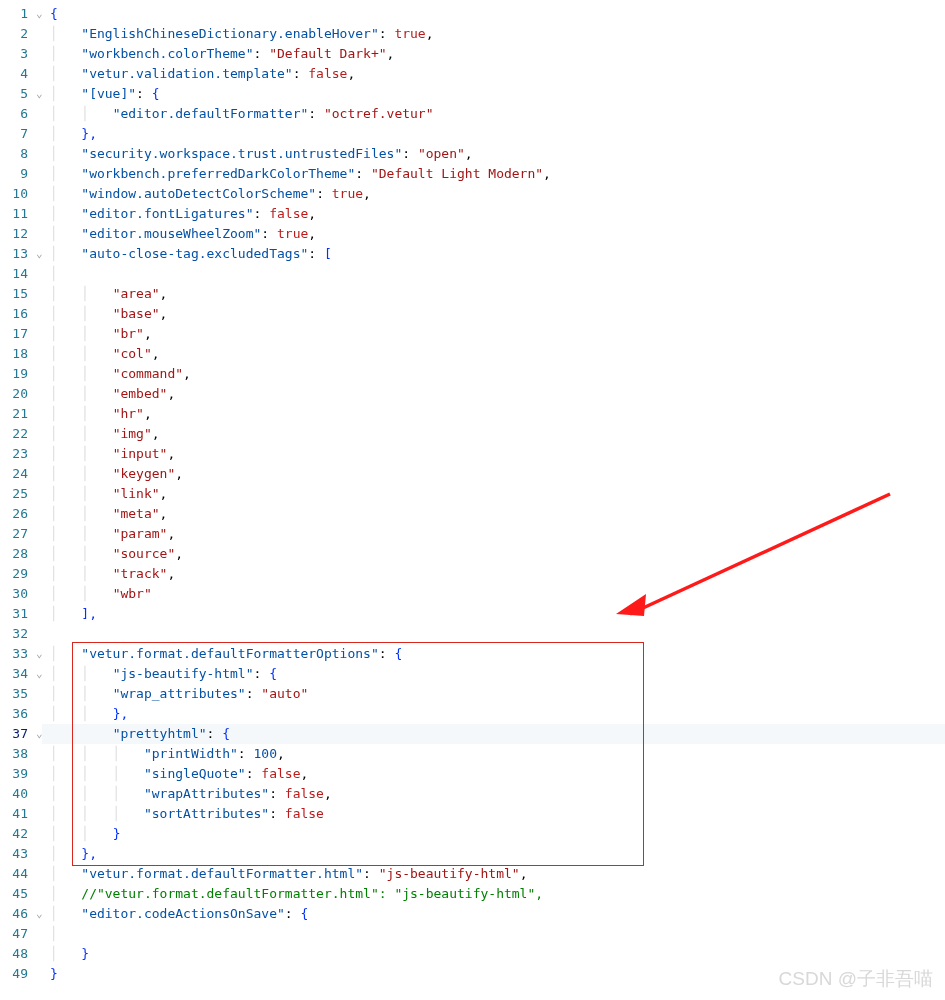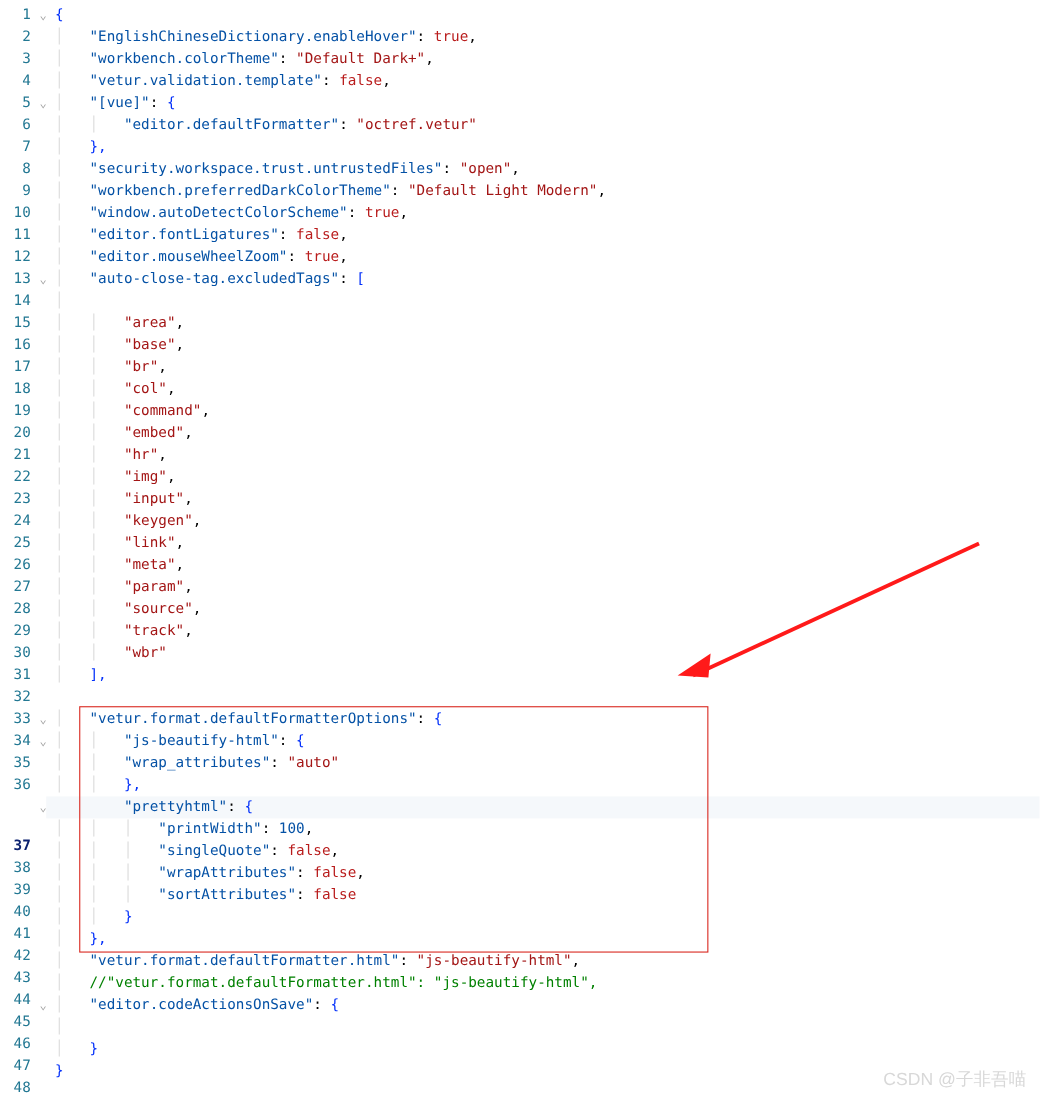--- a/index.html
+++ b/index.html
@@ -1,35 +1,35 @@
 <!DOCTYPE html>
 <html><head>
 <meta charset="utf-8">
 <style>
 html,body{margin:0;padding:0;background:#fff;font-family:Consolas,Menlo,monospace;font-size:13px;color:#000;}
 .editor{position:relative;width:945px;height:1000px;white-space:pre;}
 .gutter{position:absolute;left:0;top:0;width:32px;color:#237893;text-align:right;padding-top:4px;user-select:none;}
 .gutter div{height:20px;line-height:20px;padding-right:4px;}
-.gutter .cur{color:#0b216f;font-weight:700;margin-top:36px;}
+.gutter .cur{color:#0b216f;font-weight:400;}
 .code{position:absolute;left:50px;top:4px;}
 .code .ln{height:20px;line-height:20px;}
 .code .ln.hl{background:#f5f8fb;width:900px;margin-left:-8px;padding-left:8px;}
 .p{color:#000;} 
 .s{color:#a31515;} 
 .k{color:#0451a5;} 
 .kw{color:#b91c1c;} 
 .cm{color:#008000;}
 .bracket{color:#0431fa;}
 .fold{position:absolute;left:36px;top:4px;color:#a0a0a0;user-select:none;}
 .fold div{height:20px;line-height:20px;font-size:11px;}
 .ind{position:absolute;left:50px;top:4px;pointer-events:none;}
 .ind div{height:20px;line-height:20px;color:#ddd;letter-spacing:0;}
 .box{position:absolute;border:1.5px solid #d9271e;pointer-events:none;}
 .arrow-svg{position:absolute;pointer-events:none;}
-.watermark{position:absolute;right:12px;bottom:8px;color:#d8d8d8;font-family:sans-serif;font-size:16px;}
+.watermark{position:absolute;right:12px;bottom:8px;color:#d8d8d8;font-family:sans-serif;font-size:19px;}
 </style>
 </head>
 <body>
 
 <div class="editor">
   <div class="gutter" id="gutter"><div>1</div><div>2</div><div>3</div><div>4</div><div>5</div><div>6</div><div>7</div><div>8</div><div>9</div><div>10</div><div>11</div><div>12</div><div>13</div><div>14</div><div>15</div><div>16</div><div>17</div><div>18</div><div>19</div><div>20</div><div>21</div><div>22</div><div>23</div><div>24</div><div>25</div><div>26</div><div>27</div><div>28</div><div>29</div><div>30</div><div>31</div><div>32</div><div>33</div><div>34</div><div>35</div><div>36</div><div class="cur">37</div><div>38</div><div>39</div><div>40</div><div>41</div><div>42</div><div>43</div><div>44</div><div>45</div><div>46</div><div>47</div><div>48</div><div>49</div></div>
   <div class="fold" id="fold"><div>⌄</div><div></div><div></div><div></div><div>⌄</div><div></div><div></div><div></div><div></div><div></div><div></div><div></div><div>⌄</div><div></div><div></div><div></div><div></div><div></div><div></div><div></div><div></div><div></div><div></div><div></div><div></div><div></div><div></div><div></div><div></div><div></div><div></div><div></div><div>⌄</div><div>⌄</div><div></div><div></div><div>⌄</div><div></div><div></div><div></div><div></div><div></div><div></div><div></div><div></div><div>⌄</div><div></div><div></div><div></div></div>
   <div class="ind" id="ind"><div></div><div>│   </div><div>│   </div><div>│   </div><div>│   </div><div>│   │   </div><div>│   </div><div>│   </div><div>│   </div><div>│   </div><div>│   </div><div>│   </div><div>│   </div><div>│   </div><div>│   │   </div><div>│   │   </div><div>│   │   </div><div>│   │   </div><div>│   │   </div><div>│   │   </div><div>│   │   </div><div>│   │   </div><div>│   │   </div><div>│   │   </div><div>│   │   </div><div>│   │   </div><div>│   │   </div><div>│   │   </div><div>│   │   </div><div>│   │   </div><div>│   </div><div></div><div>│   </div><div>│   │   </div><div>│   │   </div><div>│   │   </div><div>│   │   </div><div>│   │   │   </div><div>│   │   │   </div><div>│   │   │   </div><div>│   │   │   </div><div>│   │   </div><div>│   </div><div>│   </div><div>│   </div><div>│   </div><div>│   </div><div>│   </div><div></div></div>
   <div class="code" id="code"><div class="ln"><span class="bracket">{</span></div><div class="ln">    <span class="k">"EnglishChineseDictionary.enableHover"</span><span class="p">: </span><span class="kw">true</span><span class="p">,</span></div><div class="ln">    <span class="k">"workbench.colorTheme"</span><span class="p">: </span><span class="s">"Default Dark+"</span><span class="p">,</span></div><div class="ln">    <span class="k">"vetur.validation.template"</span><span class="p">: </span><span class="kw">false</span><span class="p">,</span></div><div class="ln">    <span class="k">"[vue]"</span><span class="p">: </span><span class="bracket">{</span></div><div class="ln">        <span class="k">"editor.defaultFormatter"</span><span class="p">: </span><span class="s">"octref.vetur"</span></div><div class="ln">    <span class="bracket">},</span></div><div class="ln">    <span class="k">"security.workspace.trust.untrustedFiles"</span><span class="p">: </span><span class="s">"open"</span><span class="p">,</span></div><div class="ln">    <span class="k">"workbench.preferredDarkColorTheme"</span><span class="p">: </span><span class="s">"Default Light Modern"</span><span class="p">,</span></div><div class="ln">    <span class="k">"window.autoDetectColorScheme"</span><span class="p">: </span><span class="kw">true</span><span class="p">,</span></div><div class="ln">    <span class="k">"editor.fontLigatures"</span><span class="p">: </span><span class="kw">false</span><span class="p">,</span></div><div class="ln">    <span class="k">"editor.mouseWheelZoom"</span><span class="p">: </span><span class="kw">true</span><span class="p">,</span></div><div class="ln">    <span class="k">"auto-close-tag.excludedTags"</span><span class="p">: </span><span class="bracket">[</span></div><div class="ln"> </div><div class="ln">        <span class="s">"area"</span><span class="p">,</span></div><div class="ln">        <span class="s">"base"</span><span class="p">,</span></div><div class="ln">        <span class="s">"br"</span><span class="p">,</span></div><div class="ln">        <span class="s">"col"</span><span class="p">,</span></div><div class="ln">        <span class="s">"command"</span><span class="p">,</span></div><div class="ln">        <span class="s">"embed"</span><span class="p">,</span></div><div class="ln">        <span class="s">"hr"</span><span class="p">,</span></div><div class="ln">        <span class="s">"img"</span><span class="p">,</span></div><div class="ln">        <span class="s">"input"</span><span class="p">,</span></div><div class="ln">        <span class="s">"keygen"</span><span class="p">,</span></div><div class="ln">        <span class="s">"link"</span><span class="p">,</span></div><div class="ln">        <span class="s">"meta"</span><span class="p">,</span></div><div class="ln">        <span class="s">"param"</span><span class="p">,</span></div><div class="ln">        <span class="s">"source"</span><span class="p">,</span></div><div class="ln">        <span class="s">"track"</span><span class="p">,</span></div><div class="ln">        <span class="s">"wbr"</span></div><div class="ln">    <span class="bracket">],</span></div><div class="ln"> </div><div class="ln">    <span class="k">"vetur.format.defaultFormatterOptions"</span><span class="p">: </span><span class="bracket">{</span></div><div class="ln">        <span class="k">"js-beautify-html"</span><span class="p">: </span><span class="bracket">{</span></div><div class="ln">        <span class="k">"wrap_attributes"</span><span class="p">: </span><span class="s">"auto"</span></div><div class="ln">        <span class="bracket">},</span></div><div class="ln hl">        <span class="k">"prettyhtml"</span><span class="p">: </span><span class="bracket">{</span></div><div class="ln">            <span class="k">"printWidth"</span><span class="p">: </span><span class="k">100</span><span class="p">,</span></div><div class="ln">            <span class="k">"singleQuote"</span><span class="p">: </span><span class="kw">false</span><span class="p">,</span></div><div class="ln">            <span class="k">"wrapAttributes"</span><span class="p">: </span><span class="kw">false</span><span class="p">,</span></div><div class="ln">            <span class="k">"sortAttributes"</span><span class="p">: </span><span class="kw">false</span></div><div class="ln">        <span class="bracket">}</span></div><div class="ln">    <span class="bracket">},</span></div><div class="ln">    <span class="k">"vetur.format.defaultFormatter.html"</span><span class="p">: </span><span class="s">"js-beautify-html"</span><span class="p">,</span></div><div class="ln">    <span class="cm">//"vetur.format.defaultFormatter.html": "js-beautify-html",</span></div><div class="ln">    <span class="k">"editor.codeActionsOnSave"</span><span class="p">: </span><span class="bracket">{</span></div><div class="ln"> </div><div class="ln">    <span class="bracket">}</span></div><div class="ln"><span class="bracket">}</span></div></div>
 

